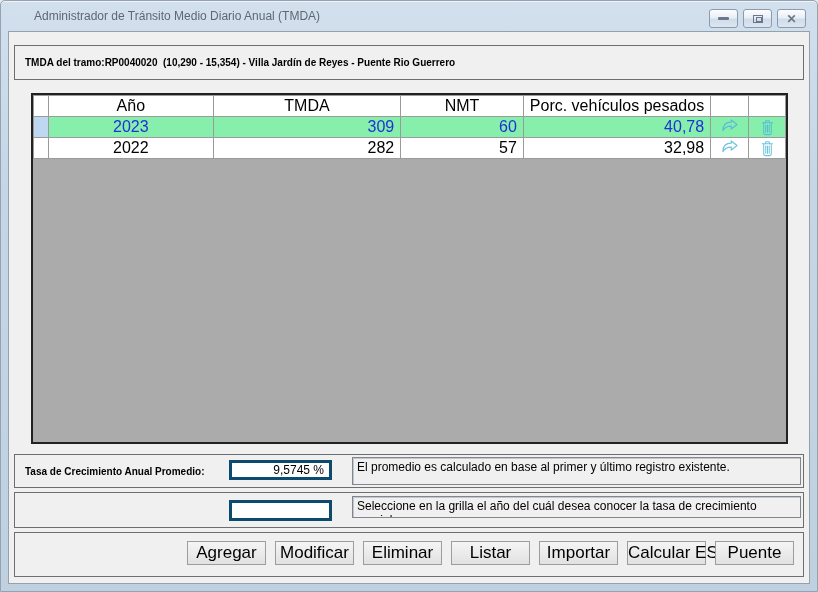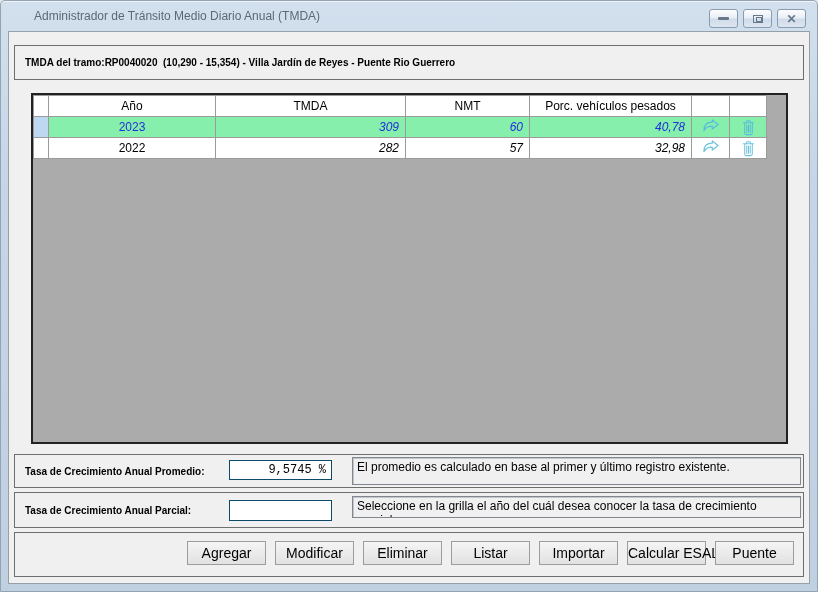--- a/index.html
+++ b/index.html
@@ -39,50 +39,50 @@
     position:absolute;left:10px;top:0;bottom:0;display:flex;align-items:center;
     font-size:10px;font-weight:bold;color:#000;white-space:pre;
   }
   
   .grid{
     position:absolute;left:22px;top:61px;width:757px;height:351px;
     background:#ababab;border:2px solid #222;box-sizing:border-box;overflow:hidden;
   }
   table.tmda{border-collapse:collapse;table-layout:fixed;}
   table.tmda th,table.tmda td{
-    border:1px solid #9b9b9b;height:21px;padding:0 6px;font-size:12px;
+    border:1px solid #9b9b9b;height:21px;padding:0 6px;font-size:16px;
     font-weight:normal;color:#000;background:#fff;box-sizing:border-box;
     overflow:hidden;white-space:nowrap;
   }
   table.tmda th{text-align:center;}
   td.rowhdr{padding:0;background:#fff;}
   td.c-center{text-align:center;}
-  td.c-right{text-align:right;font-style:italic;}
+  td.c-right{text-align:right;}
   td.c-icon{text-align:center;padding:0;cursor:pointer;}
   tr.selected td{background:#86efac;color:#2230d8;}
   tr.selected td.rowhdr{background:#bdd8f0;}
   .rowicon{display:inline-block;vertical-align:middle;}
   
   .textbox{
-    position:absolute;background:#fff;border:1px solid #0c4a6e;box-sizing:border-box;
+    position:absolute;background:#fff;border:3px solid #0c4a6e;box-sizing:border-box;
     font-size:12px;display:flex;align-items:center;justify-content:flex-end;
-    padding:0 5px;color:#000;font-family:Liberation Mono, monospace;
+    padding:0 5px;color:#000;
   }
   .infobox{
     position:absolute;background:#f0f0f0;border:1px solid #82878f;
     box-shadow:inset 1px 1px 0 #c3c7cd;box-sizing:border-box;
     font-size:12px;color:#000;padding:2px 4px;line-height:14px;overflow:hidden;
   }
   
   .btnrow{position:absolute;left:172px;top:8px;display:flex;gap:9px;}
   .btn{
     width:79px;height:24px;box-sizing:border-box;
     background:linear-gradient(180deg,#f5f5f5,#e1e1e1);
     border:1px solid #9d9d9d;font-family:"Liberation Sans",sans-serif;
-    font-size:14px;color:#000;padding:0;cursor:pointer;white-space:nowrap;
+    font-size:17px;color:#000;padding:0;cursor:pointer;white-space:nowrap;
   }
 </style>
 </head>
 <body>
 
 <div class="window">
 
   <div class="titlebar">
     <span class="title-text">Administrador de Tránsito Medio Diario Anual (TMDA)</span>
     <div class="winbtns">
@@ -177,21 +177,20 @@
       </table>
     </div>
 
     <div class="panel" style="left:5px;top:422px;width:790px;height:34px;">
       <span class="group-title">Tasa de Crecimiento Anual Promedio:</span>
       <div class="textbox" style="left:214px;top:5px;width:103px;height:20px;">9,5745 %</div>
       <div class="infobox" style="left:337px;top:2px;width:449px;height:28px;">El promedio es calculado en base al primer y último registro existente.</div>
     </div>
 
     <div class="panel" style="left:5px;top:460px;width:790px;height:36px;">
-      <span class="group-title">Tasa de Crecimiento Anual Parcial:</span>
       <div class="textbox" style="left:214px;top:7px;width:103px;height:21px;"></div>
       <div class="infobox" style="left:337px;top:3px;width:449px;height:22px;">Seleccione en la grilla el año del cuál desea conocer la tasa de crecimiento parcial.</div>
     </div>
 
     <div class="panel" style="left:5px;top:500px;width:790px;height:45px;">
       <div class="btnrow">
         <button class="btn">Agregar</button>
         <button class="btn">Modificar</button>
         <button class="btn">Eliminar</button>
         <button class="btn">Listar</button>

